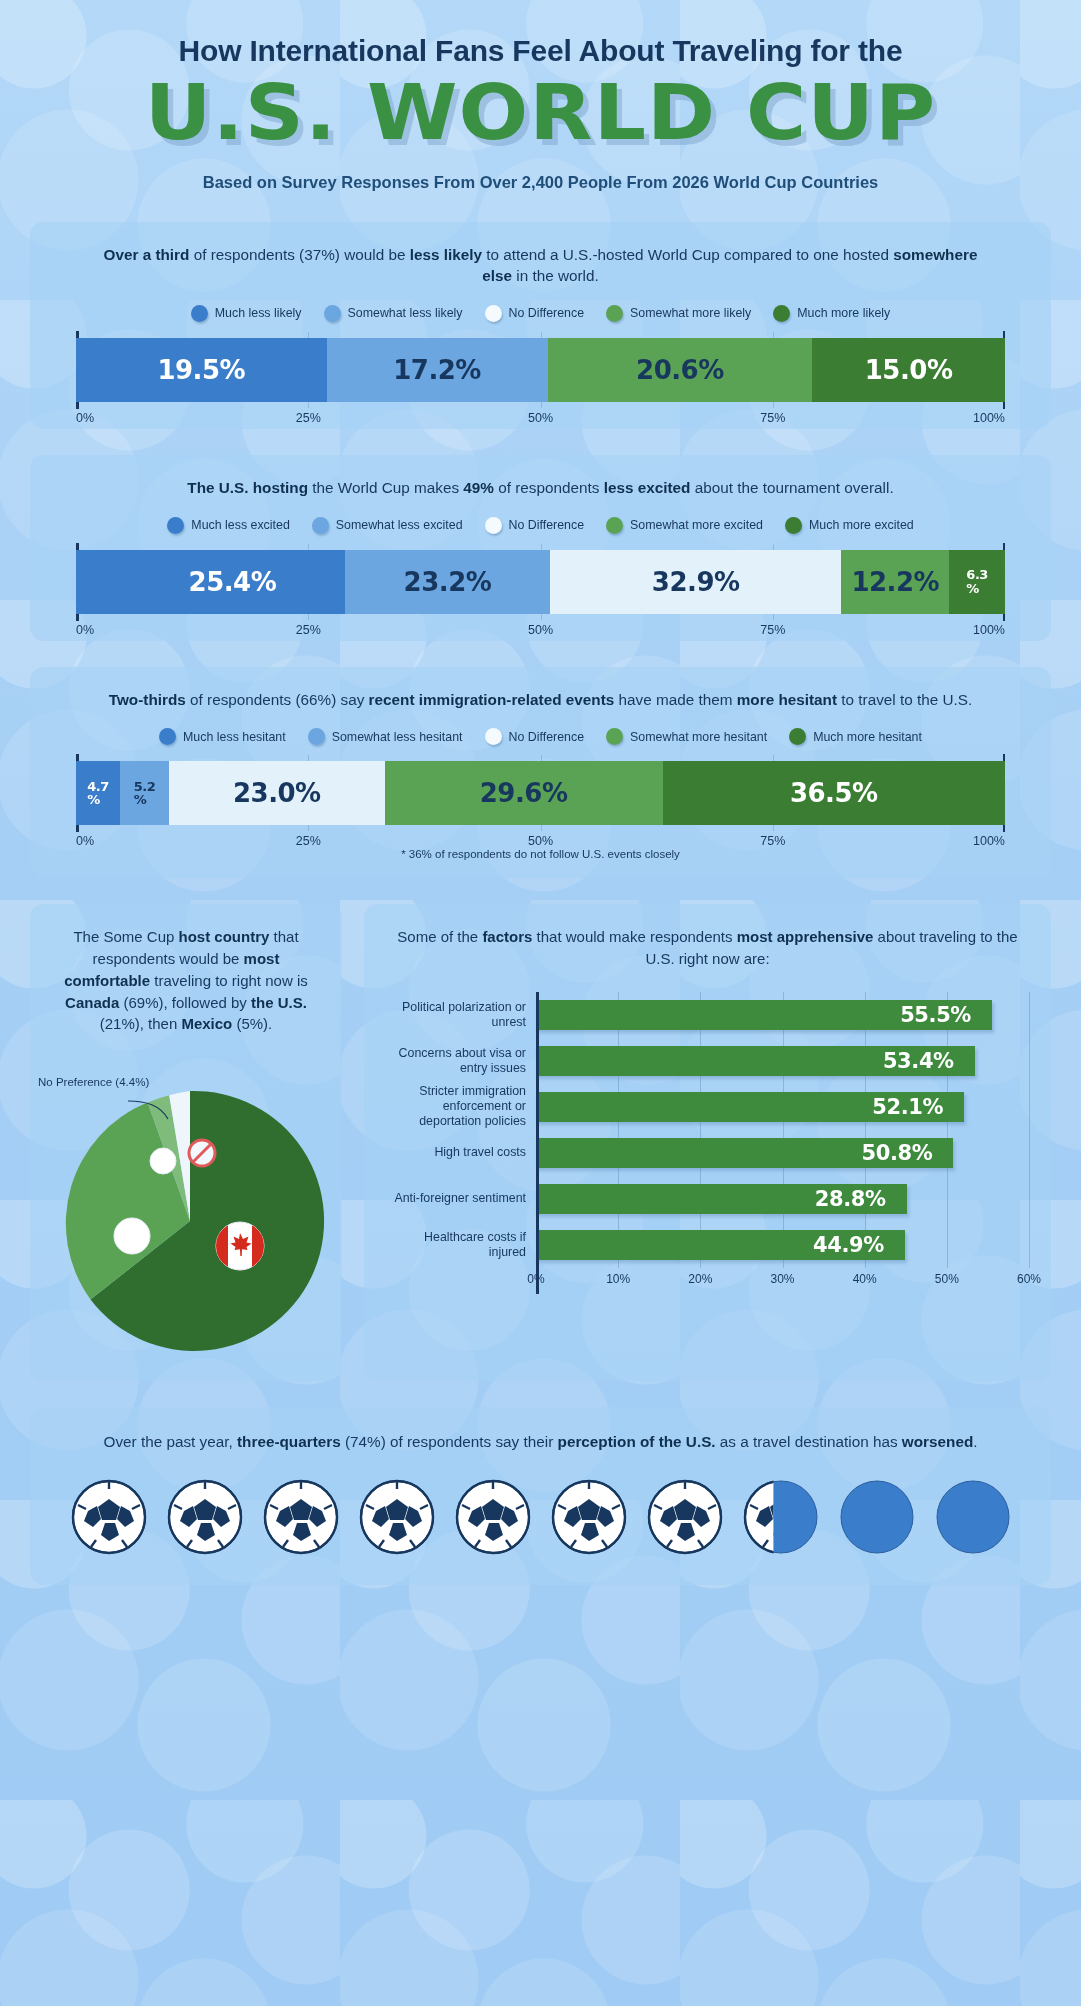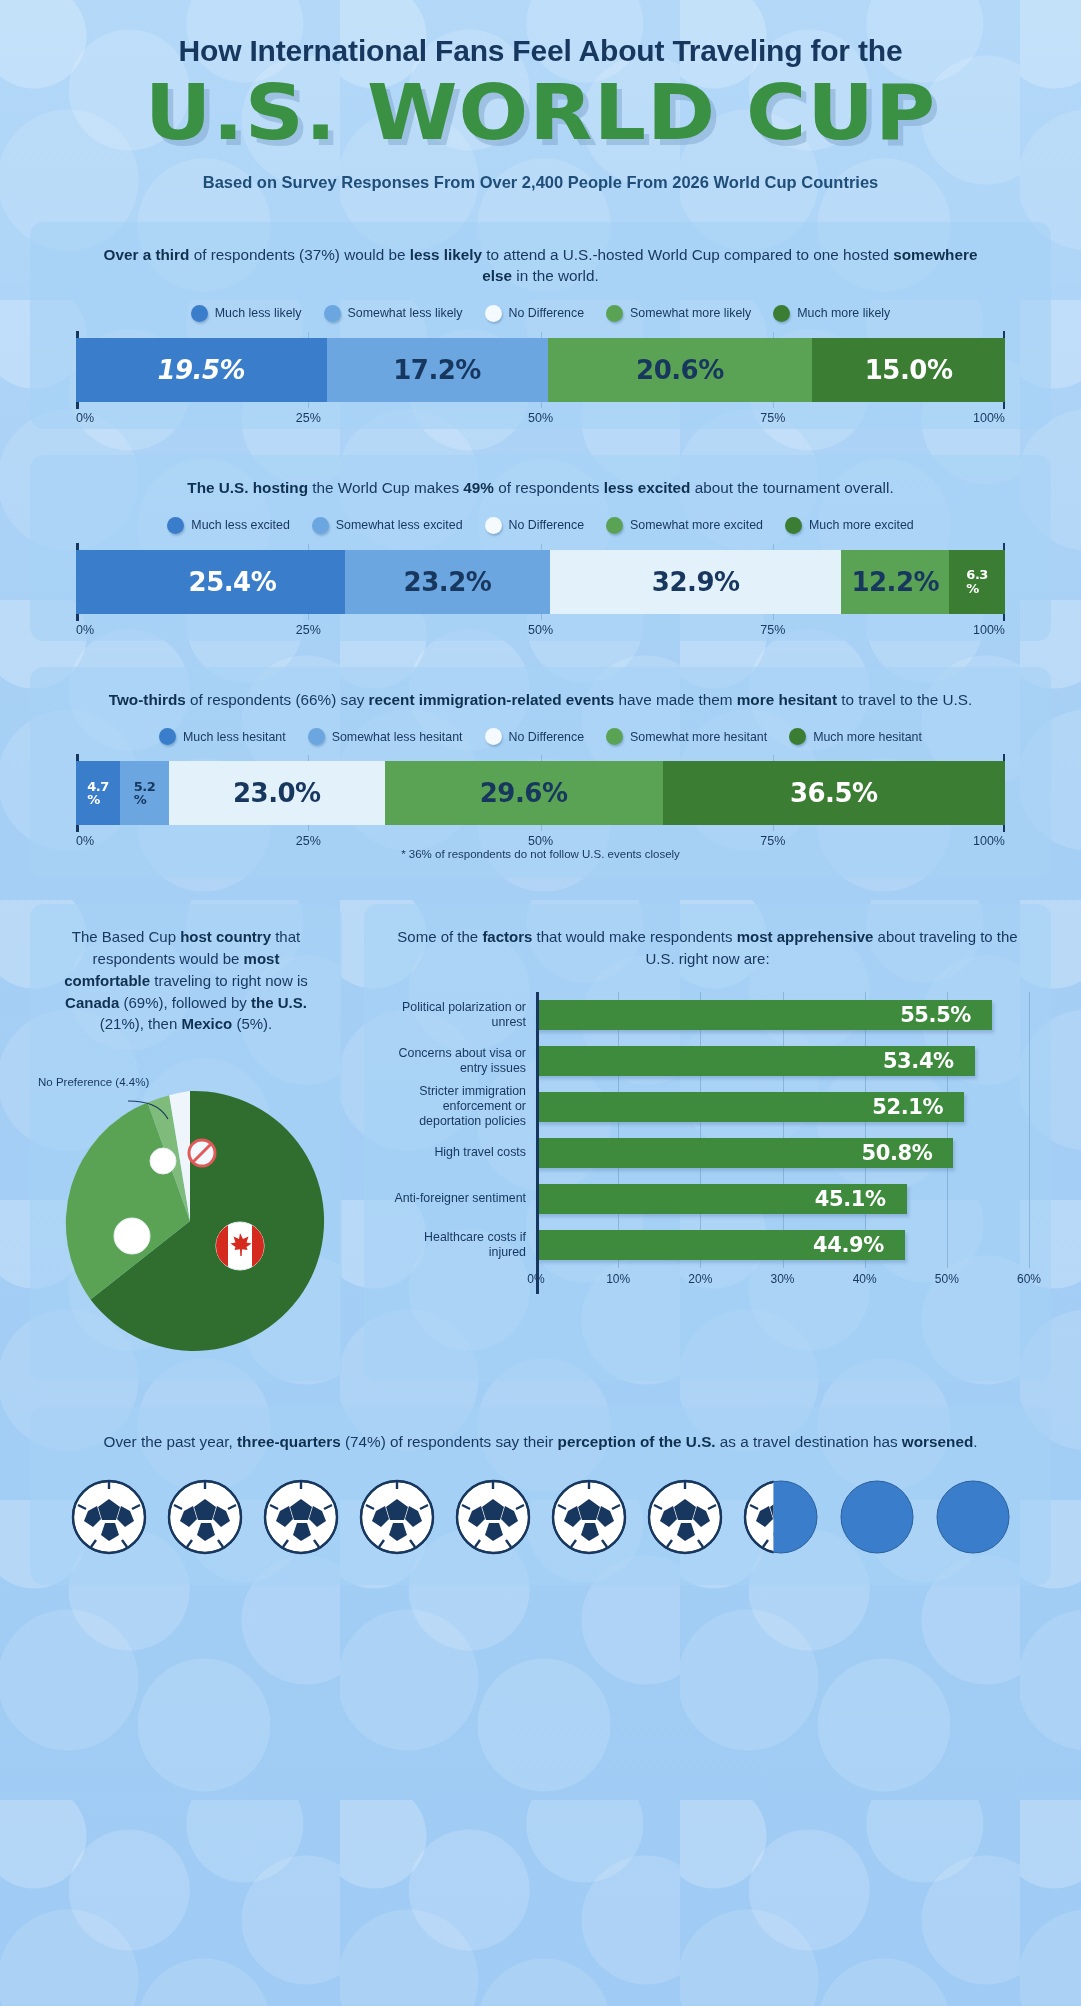--- a/index.html
+++ b/index.html
@@ -233,21 +233,21 @@
     <div class="bar-wrap">
       <div class="bar-axis-area">
         <div class="gridlines">
             <div class="bar-ends" style="left: 0px;"></div>
             <div class="gridline" style="left: 25%;"></div>
             <div class="gridline" style="left: 50%;"></div>
             <div class="gridline" style="left: 75%;"></div>
             <div class="bar-ends" style="left: calc(100% - 2.5px);"></div>
           </div>
         <div class="stacked">
-            <div class="seg" style="flex: 19.5 0 0px; background: rgb(58, 125, 202); color: rgb(255, 255, 255); font-style: italic;">19.5%</div>
+            <div class="seg" style="flex: 19.5 0 0px; background: rgb(58, 125, 202); color: rgb(255, 255, 255);">19.5%</div>
             <div class="seg" style="flex: 17.2 0 0px; background: rgb(107, 166, 224); color: rgb(23, 55, 94);">17.2%</div>
             <div class="seg" style="flex: 20.6 0 0px; background: rgb(90, 163, 85); color: rgb(23, 55, 94);">20.6%</div>
             <div class="seg" style="flex: 15 0 0px; background: rgb(58, 125, 51); color: rgb(255, 255, 255);">15.0%</div>
           </div>
       </div>
       <div class="axis">
           <span style="left: 0%;">0%</span>
           <span style="left: 25%;">25%</span>
           <span style="left: 50%;">50%</span>
           <span style="left: 75%;">75%</span>
@@ -355,21 +355,21 @@
           <span style="left: 75%;">75%</span>
           <span style="left: 100%;">100%</span>
         </div>
       <div class="footnote">* 36% of respondents do not follow U.S. events closely</div>
     </div>
   </div>
 
   <div class="two-col">
 
     <div class="col-left">
-      <div class="col-title"><span>The Based Cup </span><b>host country</b><span> that respondents would be </span><b>most comfortable</b><span> traveling to right now is </span><b>Canada</b><span> (69%), followed by </span><b>the U.S.</b><span> (21%), then </span><b>Mexico</b><span> (5%).</span></div>
+      <div class="col-title"><span>The Some Cup </span><b>host country</b><span> that respondents would be </span><b>most comfortable</b><span> traveling to right now is </span><b>Canada</b><span> (69%), followed by </span><b>the U.S.</b><span> (21%), then </span><b>Mexico</b><span> (5%).</span></div>
       <div class="nopref-label" style="top:172px;">No Preference (4.4%)</div>
       <div class="pie-area">
         <svg width="280" height="300" viewBox="0 0 280 300">
 
           <path d="M140 160 L140 30 A130 130 0 1 1 40.5 238.5 Z" fill="#2f6e2f"></path>
 
           <path d="M140 160 L40.5 238.5 A130 130 0 0 1 97.6 41.6 Z" fill="#5aa355"></path>
 
           <path d="M140 160 L97.6 41.6 A130 130 0 0 1 119.2 34.2 Z" fill="#7fbc7c"></path>
 
@@ -468,21 +468,21 @@
           </div>
           <div class="hbar-row">
             <div class="hbar-label">Anti-foreigner sentiment</div>
             <div class="hbar-track">
               <div class="hb-grid" style="left: 16.6667%;"></div>
               <div class="hb-grid" style="left: 33.3333%;"></div>
               <div class="hb-grid" style="left: 50%;"></div>
               <div class="hb-grid" style="left: 66.6667%;"></div>
               <div class="hb-grid" style="left: 83.3333%;"></div>
               <div class="hb-grid" style="left: 100%;"></div>
-              <div class="hbar-fill" style="width: 75.1667%; background: rgb(62, 139, 62);">45.1%</div>
+              <div class="hbar-fill" style="width: 75.1667%; background: rgb(62, 139, 62);">28.8%</div>
             </div>
           </div>
           <div class="hbar-row">
             <div class="hbar-label">Healthcare costs if injured</div>
             <div class="hbar-track">
               <div class="hb-grid" style="left: 16.6667%;"></div>
               <div class="hb-grid" style="left: 33.3333%;"></div>
               <div class="hb-grid" style="left: 50%;"></div>
               <div class="hb-grid" style="left: 66.6667%;"></div>
               <div class="hb-grid" style="left: 83.3333%;"></div>

